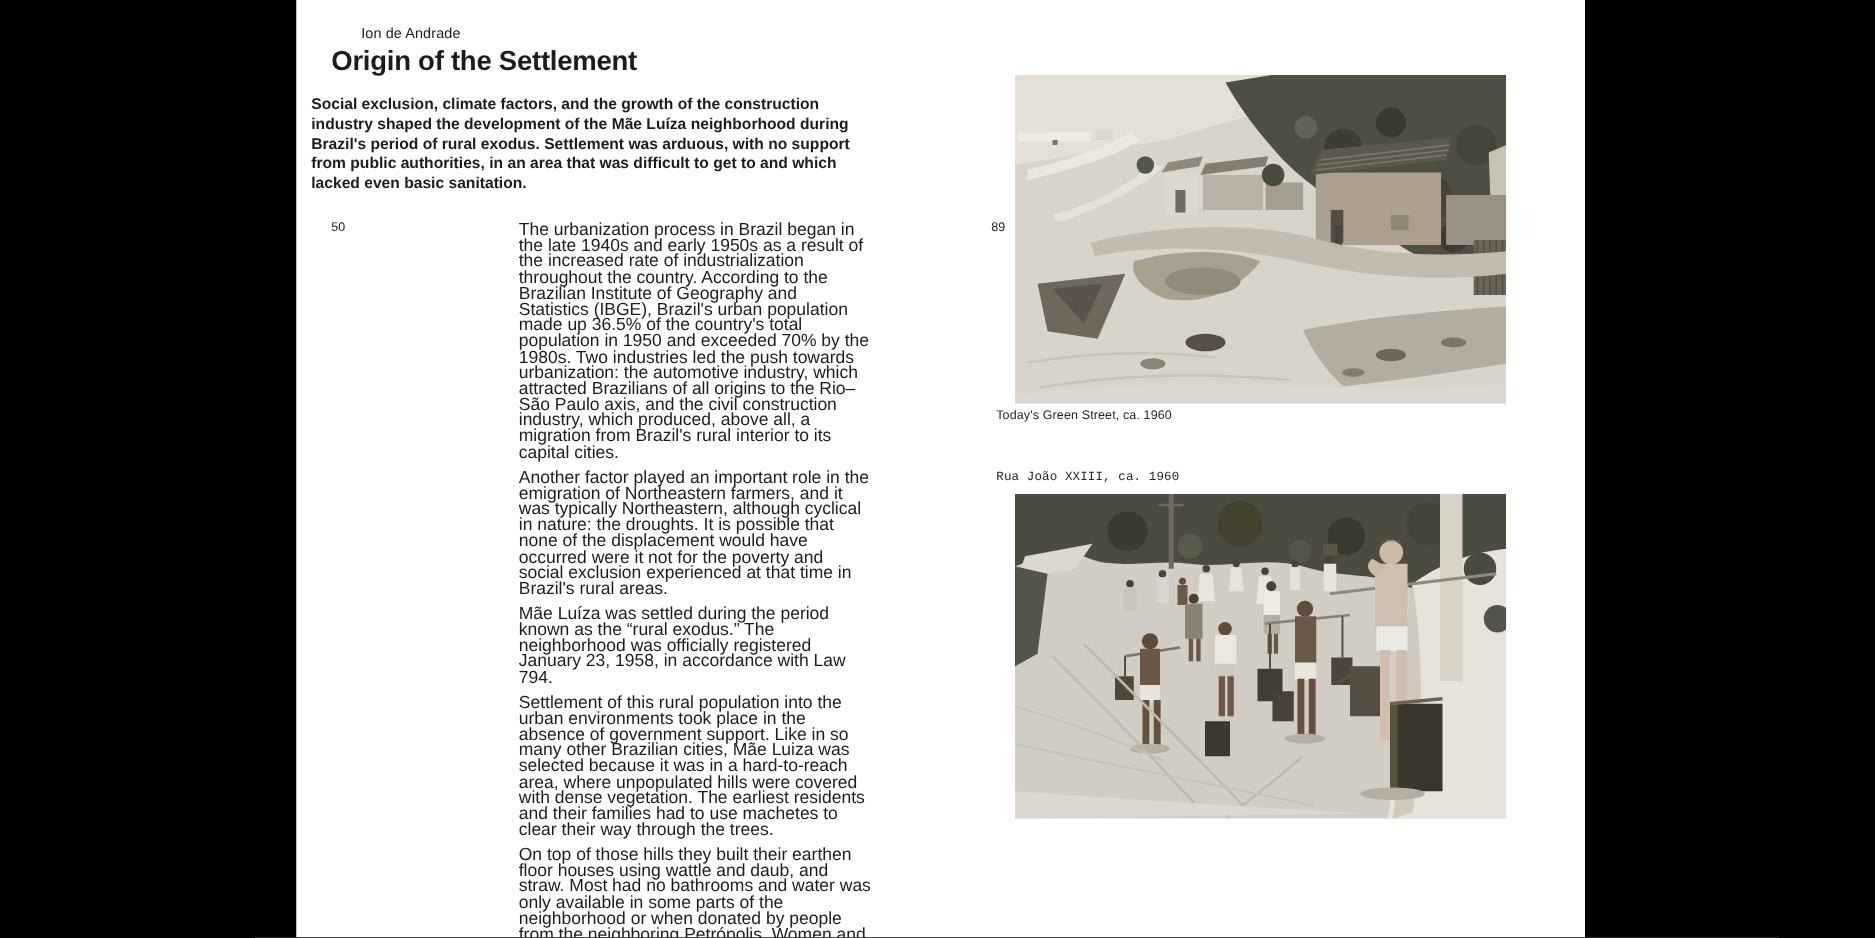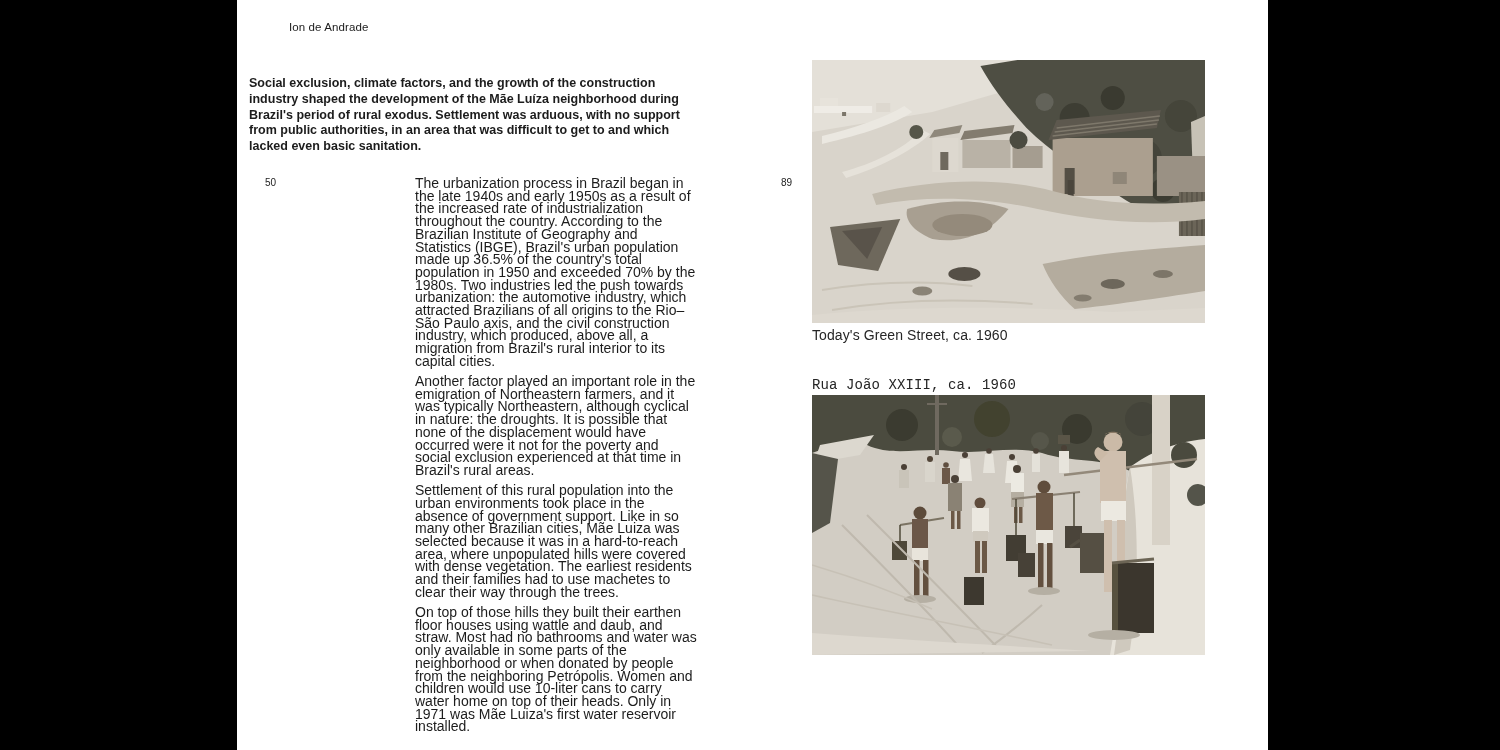--- a/index.html
+++ b/index.html
@@ -7,49 +7,51 @@
          font-family:"Liberation Sans","DejaVu Sans",sans-serif;color:#1c1c1c;}
   .bar{position:absolute;top:0;height:750px;background:#000;}
   .bar-left{left:0;width:237px;}
   .bar-right{left:1268px;width:232px;}
   .page{position:absolute;left:237px;top:0;width:1031px;height:750px;background:#ffffff;}
   .author{position:absolute;left:28px;top:21px;font-size:11.5px;font-weight:400;letter-spacing:.1px;margin-left:24px;}
   .title{position:absolute;left:28px;top:36px;font-size:22px;font-weight:700;letter-spacing:-.2px;}
   .intro{position:absolute;left:12px;top:76px;width:436px;font-size:12.5px;line-height:15.8px;font-weight:600;}
   .pgnum{position:absolute;top:177px;font-size:10px;}
   .pg-left{left:28px;}
-  .pg-right{left:544px;}
+  .pg-right{left:556px;}
   .bodycol{position:absolute;left:178px;top:177px;width:282px;font-size:14px;line-height:12.7px;}
   .bodycol p{margin:0 0 7.5px 0;}
   .photo{position:absolute;left:575px;width:393px;overflow:hidden;}
   .photo svg{display:block;width:100%;height:100%;}
   .photo-1{top:60px;height:263px;}
   .photo-2{top:395px;height:260px;}
-  .caption{position:absolute;left:575px;font-size:14px;color:#262626;letter-spacing:.1px;}
+  .caption{position:absolute;left:560px;font-size:10px;color:#262626;letter-spacing:.1px;}
   .cap-1{top:327px;}
   .cap-2{top:377px;font-family:Liberation Mono, monospace;}
 </style>
 </head>
 <body>
 
 <div class="stage">
   <div class="bar bar-left"></div>
   <div class="bar bar-right"></div>
 
   <div class="page">
 
     <div class="author">Ion de Andrade</div>
+    <div class="title">Origin of the Settlement</div>
     <div class="intro">Social exclusion, climate factors, and the growth of the construction industry shaped the development of the Mãe Luíza neighborhood during Brazil's period of rural exodus. Settlement was arduous, with no support from public authorities, in an area that was difficult to get to and which lacked even basic sanitation.</div>
 
     <div class="pgnum pg-left">50</div>
     <div class="pgnum pg-right">89</div>
 
     <div class="bodycol">
       <p>The urbanization process in Brazil began in the late 1940s and early 1950s as a result of the increased rate of industrialization throughout the country. According to the Brazilian Institute of Geography and Statistics (IBGE), Brazil's urban population made up 36.5% of the country's total population in 1950 and exceeded 70% by the 1980s. Two industries led the push towards urbanization: the automotive industry, which attracted Brazilians of all origins to the Rio–São Paulo axis, and the civil construction industry, which produced, above all, a migration from Brazil's rural interior to its capital cities.</p>
       <p>Another factor played an important role in the emigration of Northeastern farmers, and it was typically Northeastern, although cyclical in nature: the droughts. It is possible that none of the displacement would have occurred were it not for the poverty and social exclusion experienced at that time in Brazil's rural areas.</p>
+      <p>Mãe Luíza was settled during the period known as the “rural exodus.” The neighborhood was officially registered January 23, 1958, in accordance with Law 794.</p>
       <p>Settlement of this rural population into the urban environments took place in the absence of government support. Like in so many other Brazilian cities, Mãe Luiza was selected because it was in a hard-to-reach area, where unpopulated hills were covered with dense vegetation. The earliest residents and their families had to use machetes to clear their way through the trees.</p>
       <p>On top of those hills they built their earthen floor houses using wattle and daub, and straw. Most had no bathrooms and water was only available in some parts of the neighborhood or when donated by people from the neighboring Petrópolis. Women and children would use 10-liter cans to carry water home on top of their heads. Only in 1971 was Mãe Luiza's first water reservoir installed.</p>
     </div>
 
     <div class="photo photo-1">
       <svg viewBox="0 0 392 263" preserveAspectRatio="none">
         <rect width="392" height="263" fill="#d9d4cb"></rect>
         <path d="M0,0 H392 V38 L210,26 L120,52 L0,72 Z" fill="#e4e0d8"></path>
 
         <path d="M392,0 L392,152 C352,164 326,150 298,130 C268,110 238,92 214,68 C196,48 180,28 168,6 L205,0 Z" fill="#4e4e43"></path>

